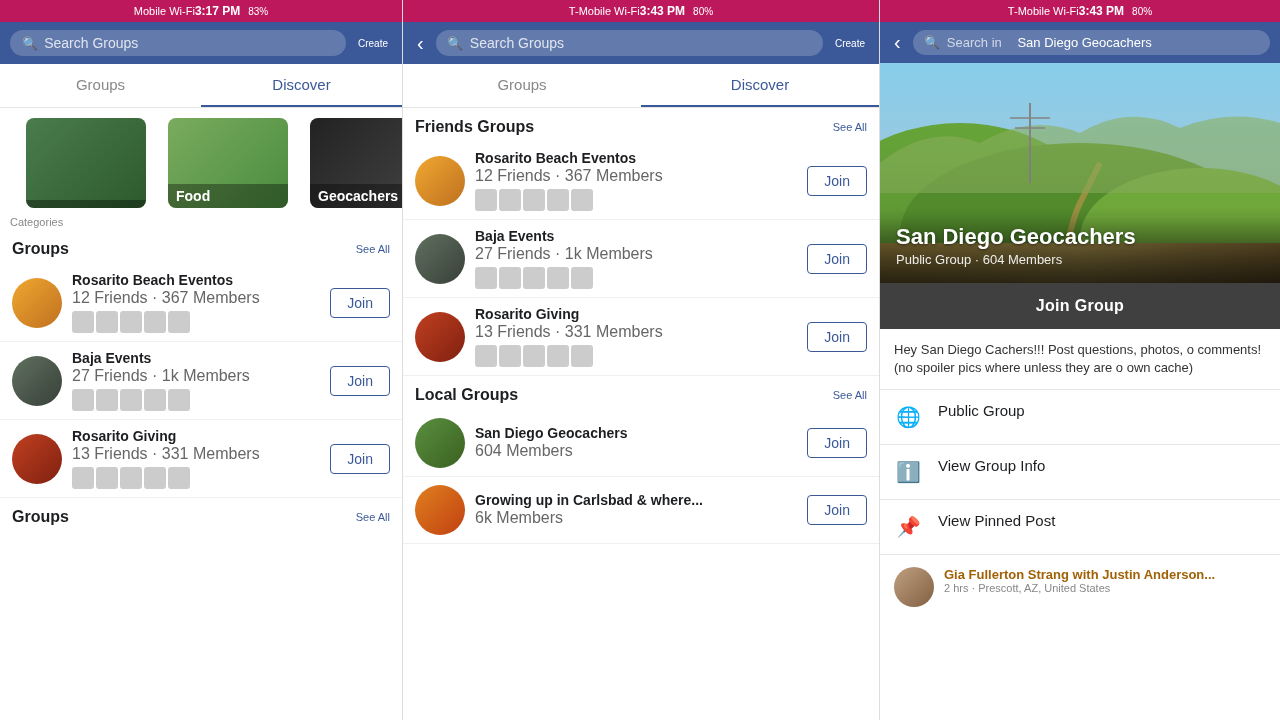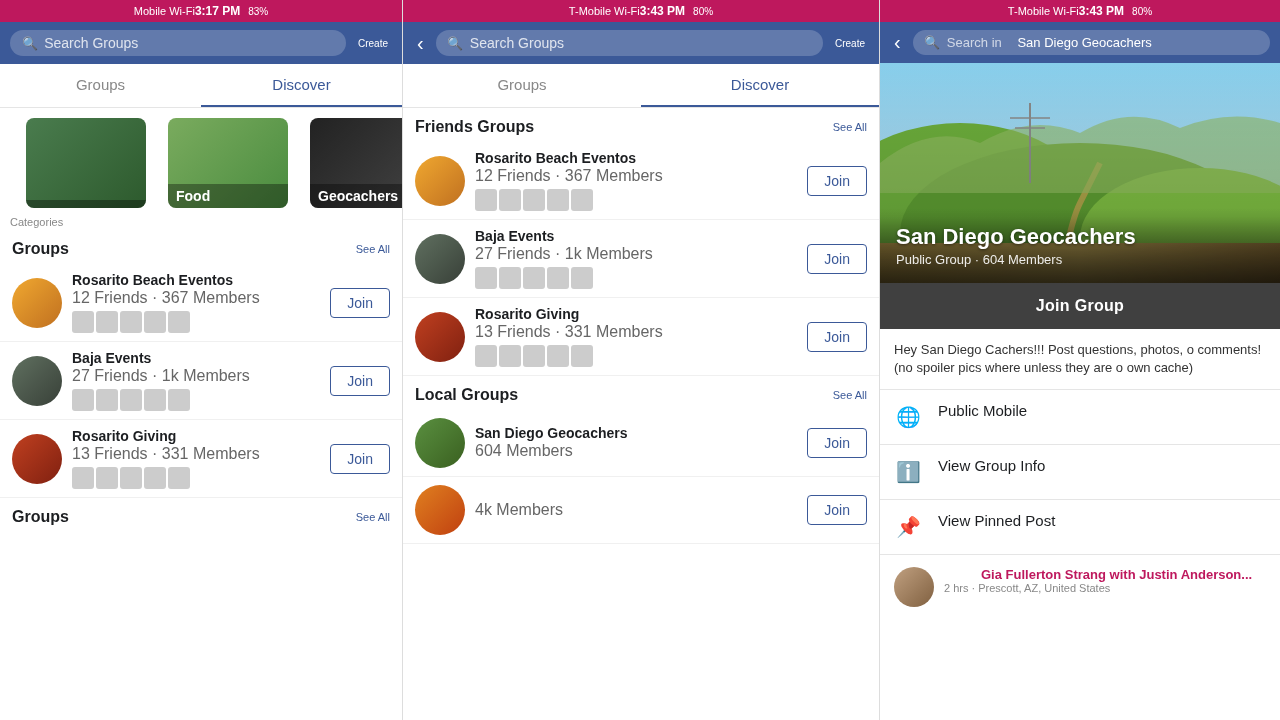--- a/index.html
+++ b/index.html
@@ -69,21 +69,21 @@
     .info-item { display: flex; align-items: flex-start; padding: 12px 14px; gap: 14px; border-bottom: 1px solid #e5e5e5; cursor: pointer; }
     .info-icon { width: 30px; height: 30px; display: flex; align-items: center; justify-content: center; font-size: 20px; color: #555; flex: none; }
     .info-text { flex: 1; }
     .info-title { font-size: 15px; font-weight: 500; color: #1c1e21; }
     .info-subtitle { font-size: 12px; color: #666; margin-top: 2px; }
 
     .recent-post { display: flex; align-items: flex-start; padding: 12px 14px; gap: 10px; }
     .post-avatar { width: 40px; height: 40px; border-radius: 50%; background: #888; overflow: hidden; flex: none; }
     .post-avatar-img { width: 100%; height: 100%; object-fit: cover; background: linear-gradient(135deg, #c0a080, #806040); }
     .post-info { flex: 1; }
-    .post-author { font-size: 13px; font-weight: 600; color: #be185d; margin-left: 37px; }
+    .post-author { font-size: 13px; font-weight: 600; color: #a16207; }
     .post-time { font-size: 11px; color: #888; }
 
     
     .av-wild { background: linear-gradient(135deg, #f0a830, #c07020); }
     .av-rocks { background: linear-gradient(135deg, #607060, #384038); }
     .av-crowd { background: linear-gradient(135deg, #c04020, #802010); }
     .av-geo { background: linear-gradient(135deg, #5a9040, #3a6020); }
     .av-sunset { background: linear-gradient(135deg, #e08020, #c04010); }
     .search-in-label { color: rgba(255,255,255,0.7); font-size: 13px; }
     .search-in-group { color: #fff; font-size: 13px; font-weight: 500; }
@@ -274,21 +274,22 @@
     <div class="group-info">
       <div class="group-name">San Diego Geocachers</div>
       <div class="group-meta">604 Members</div>
     </div>
     <button class="join-btn">Join</button>
   </div>
 
   <div class="group-item">
     <div class="group-avatar av-sunset"></div>
     <div class="group-info">
-      <div class="group-meta">4k Members</div>
+      <div class="group-name">Growing up in Carlsbad &amp; where...</div>
+      <div class="group-meta">6k Members</div>
     </div>
     <button class="join-btn">Join</button>
   </div>
 </div>
 
 <div class="panel panel-3">
 
   <div class="status-bar">
     <span>T-Mobile Wi-Fi</span>
     <span class="time">3:43 PM</span>
@@ -358,21 +359,21 @@
     </div>
   </div>
 
   <button class="join-group-btn">Join Group</button>
 
   <div class="group-description">Hey San Diego Cachers!!! Post questions, photos, o comments! (no spoiler pics where unless they are o own cache)</div>
 
   <div class="info-item">
     <div class="info-icon">🌐</div>
     <div class="info-text">
-      <div class="info-title">Public Mobile</div>
+      <div class="info-title">Public Group</div>
     </div>
   </div>
 
   <div class="info-item">
     <div class="info-icon">ℹ️</div>
     <div class="info-text">
       <div class="info-title">View Group Info</div>
     </div>
   </div>
 

